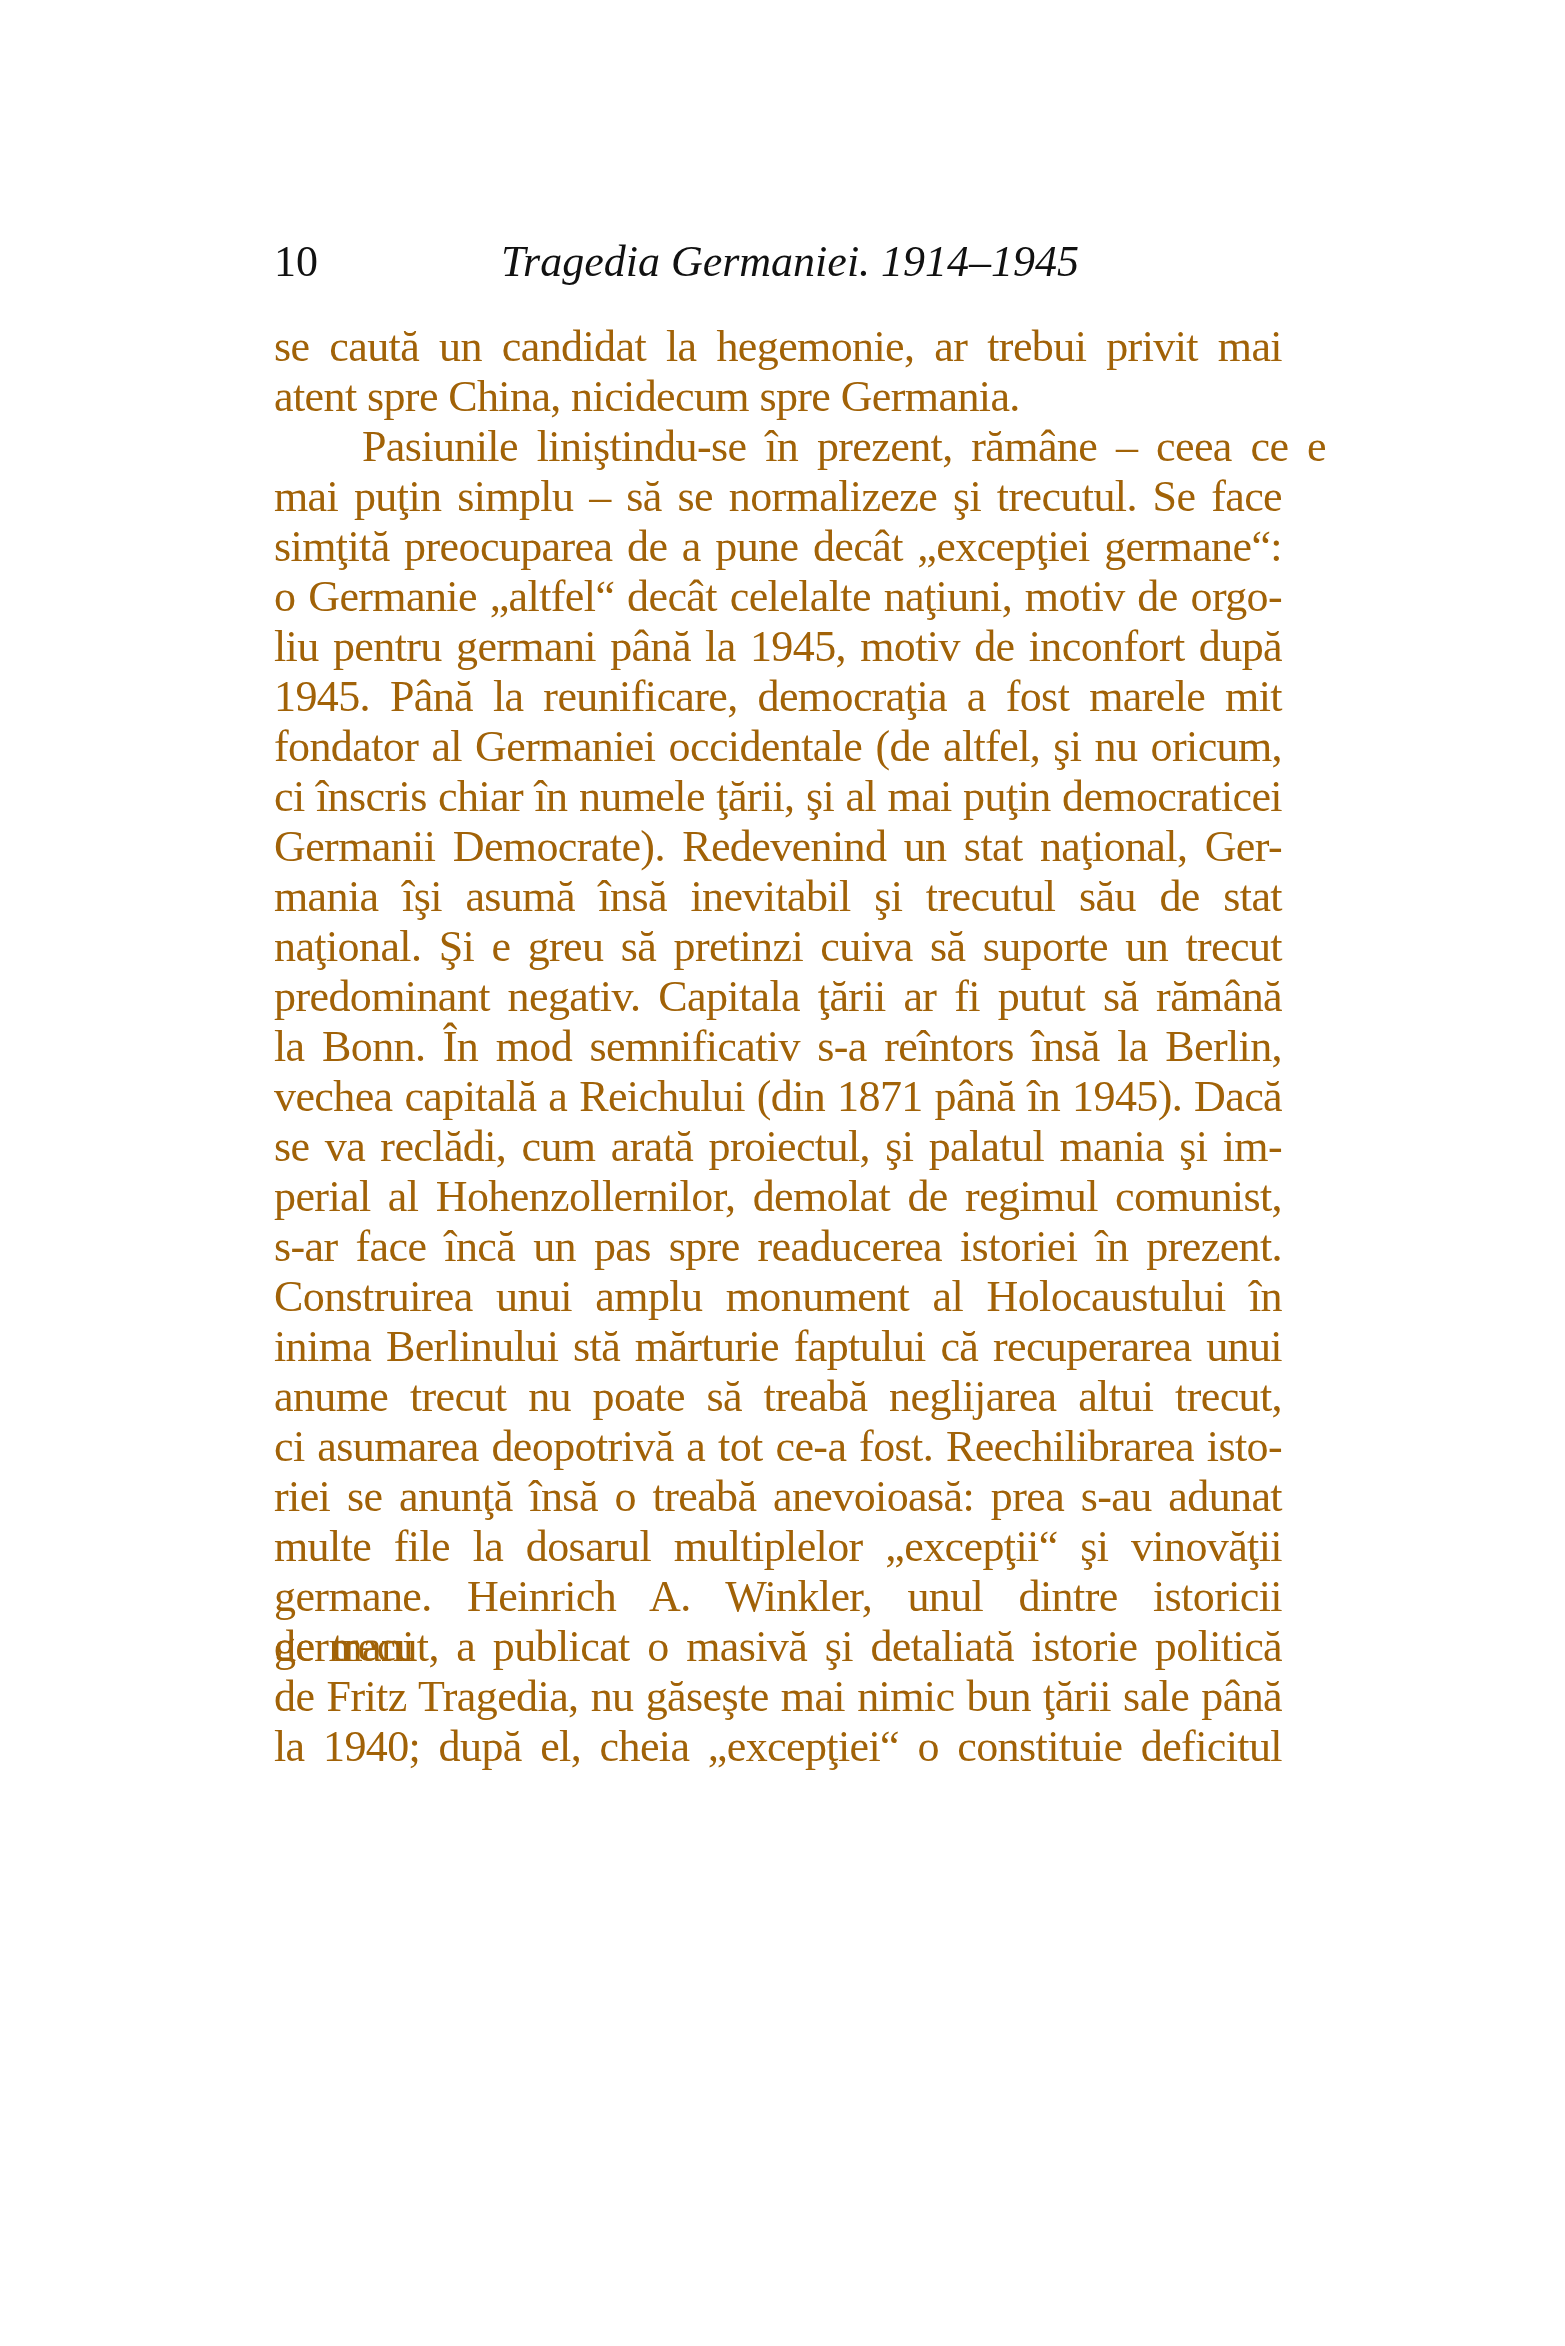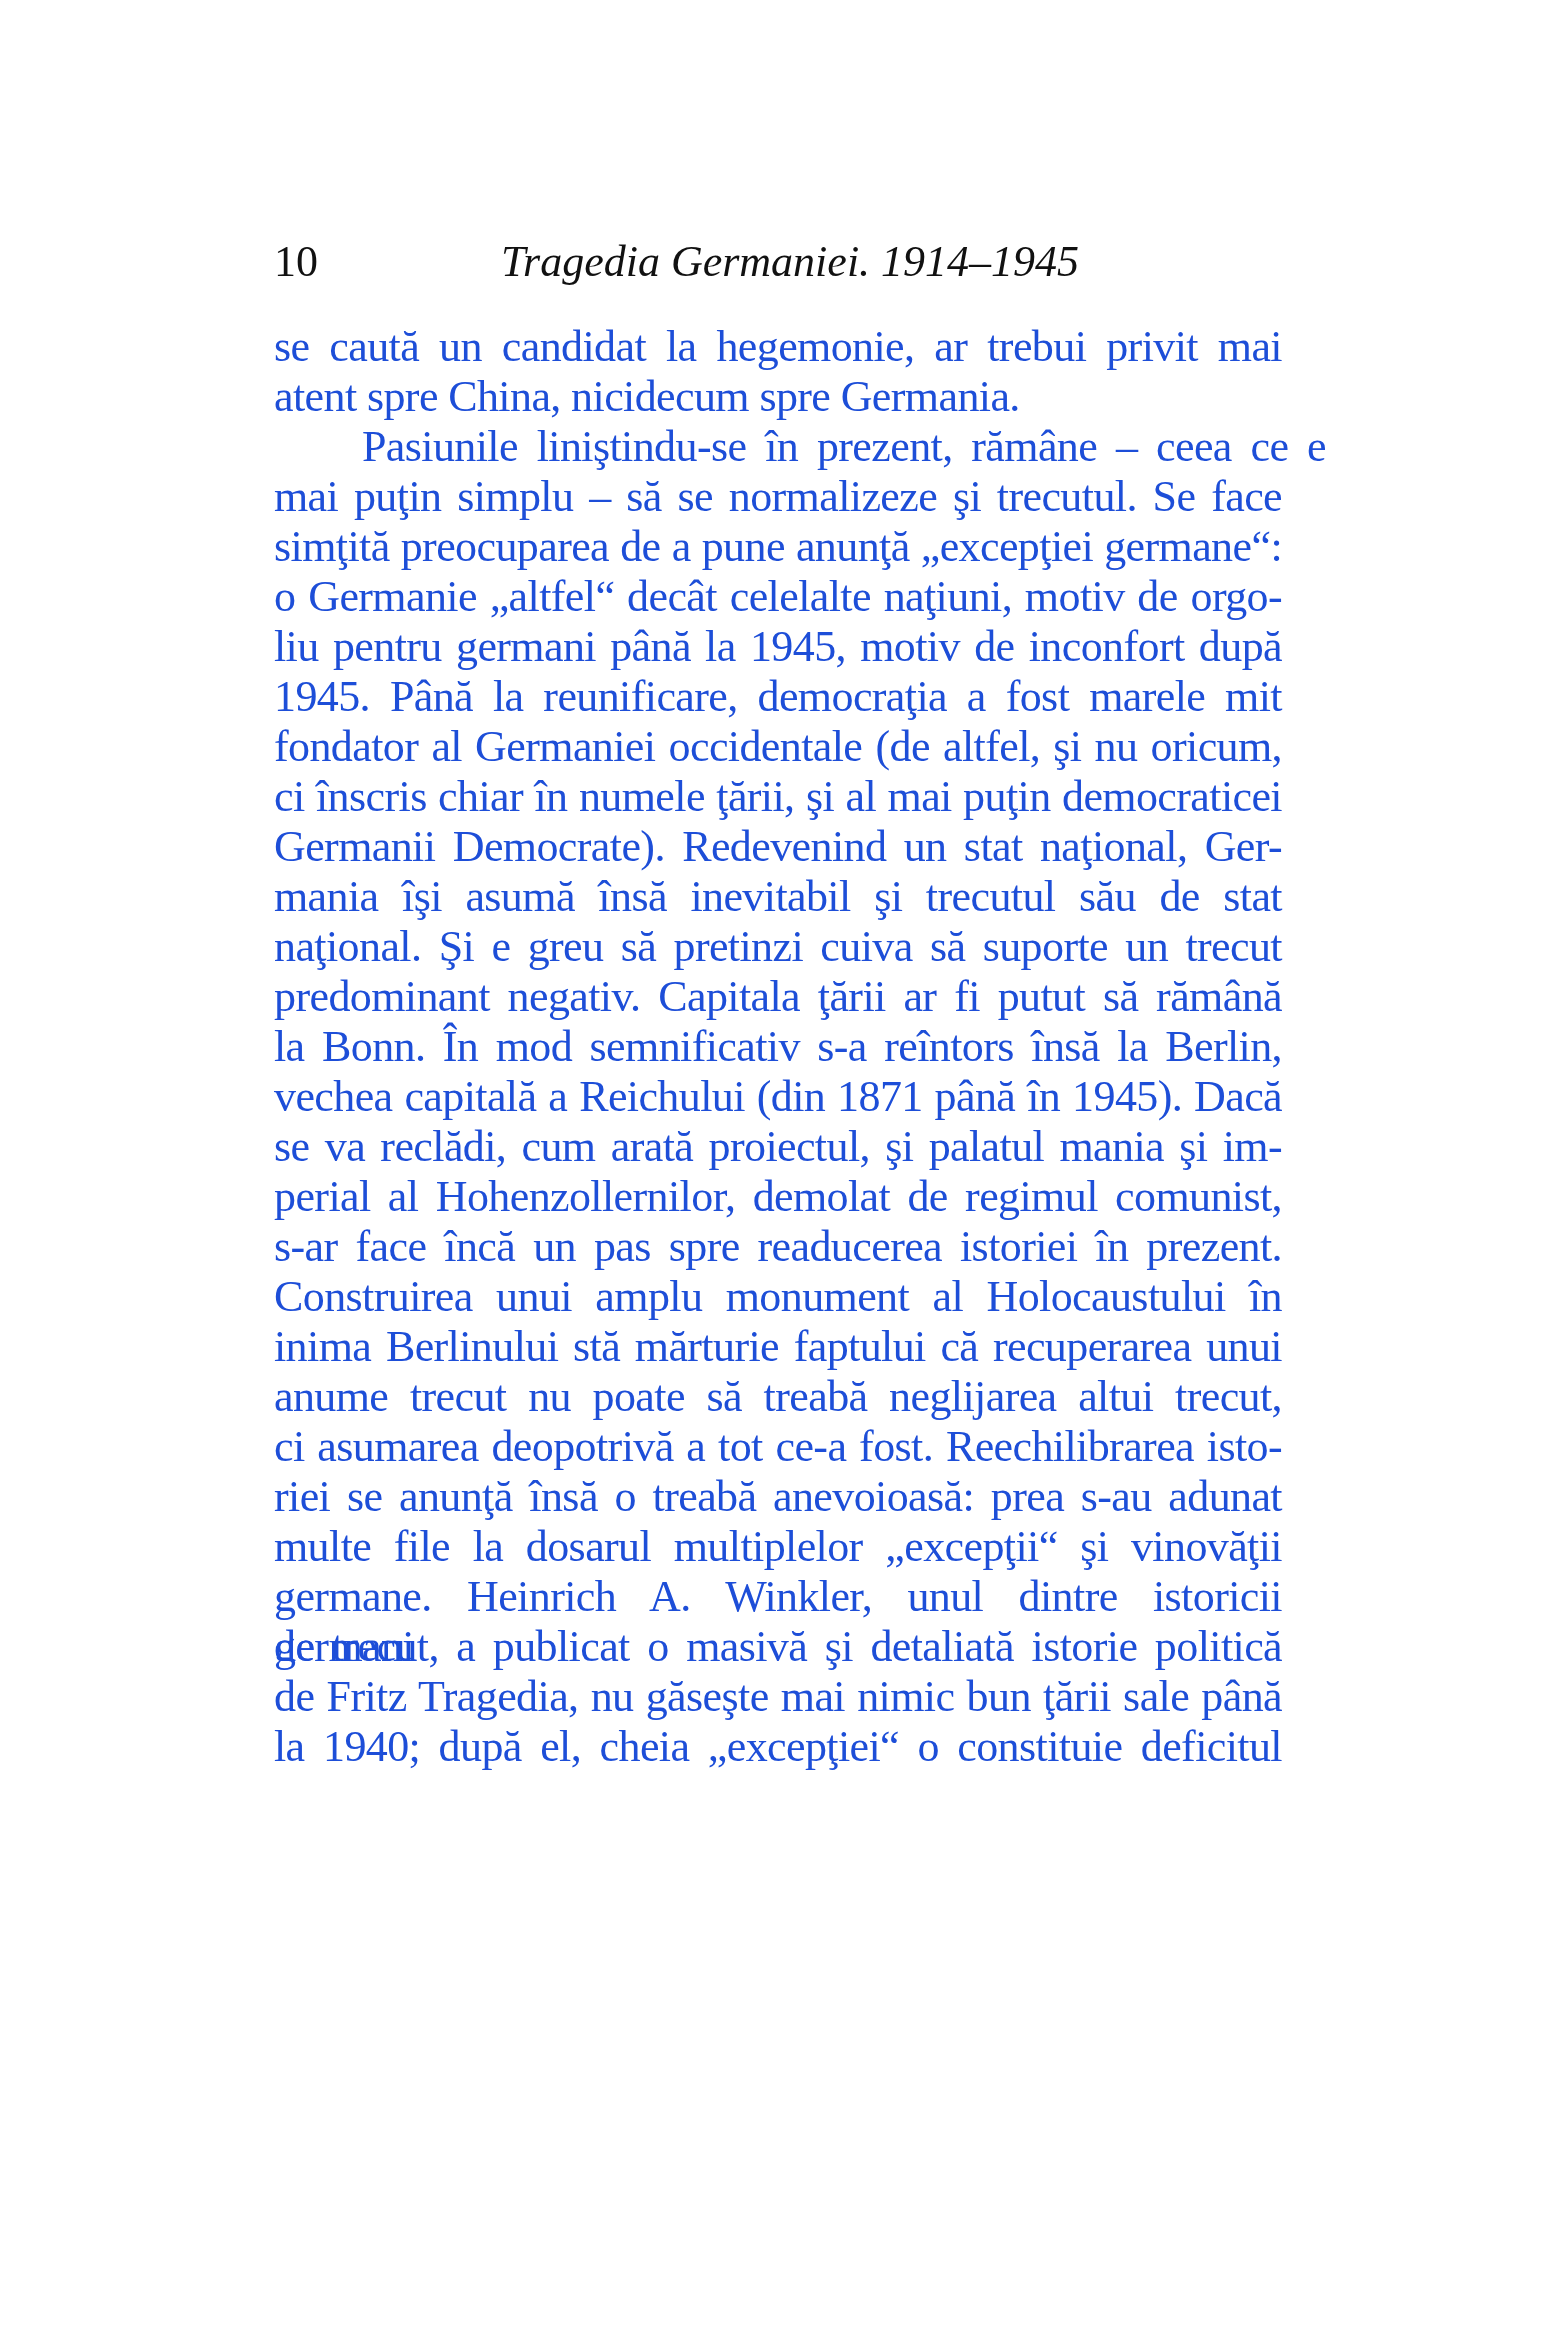--- a/index.html
+++ b/index.html
@@ -6,21 +6,21 @@
   body { width: 1565px; height: 2347px; position: relative; overflow: hidden; }
   .page { position: absolute; left: 0; top: 0; width: 1551px; height: 2347px; background: #fff; }
   .running-head {
     position: absolute; top: 233px; left: 274px; width: 1008px; height: 57px;
     font-family: "Liberation Serif", serif; font-size: 44px; color: #111; line-height: 57px;
   }
   .page-number { position: absolute; left: 0; top: 0; }
   .running-title { position: absolute; left: 227px; top: 0; font-style: italic; }
   .body-text {
     position: absolute; top: 322px; left: 274px; width: 1008px;
-    font-family: "Liberation Serif", serif; font-size: 44px; color: #1d4ed8;
+    font-family: "Liberation Serif", serif; font-size: 44px; color: #a16207;
     line-height: 50px; letter-spacing: -0.6px;
   }
   .line { display: block; height: 50px; text-align: justify; text-align-last: justify; white-space: nowrap; }
   .line.last { text-align-last: left; }
   .line.indent { text-indent: 44px; }
   
   .line > span { display: inline-block; width: 100%; text-align: justify; text-align-last: justify; white-space: normal; }
   .line.last > span { text-align-last: left; }
 </style>
 </head>
@@ -30,21 +30,21 @@
   <div class="running-head">
     <span class="page-number">10</span>
     <span class="running-title">Tragedia Germaniei. 1914–1945</span>
   </div>
 
   <div class="body-text">
     <div class="line"><span>se caută un candidat la hegemonie, ar trebui privit mai</span></div>
     <div class="line last"><span>atent spre China, nicidecum spre Germania.</span></div>
     <div class="line indent"><span>Pasiunile liniştindu-se în prezent, rămâne – ceea ce e</span></div>
     <div class="line"><span>mai puţin simplu – să se normalizeze şi trecutul. Se face</span></div>
-    <div class="line"><span>simţită preocuparea de a pune anunţă „excepţiei germane“:</span></div>
+    <div class="line"><span>simţită preocuparea de a pune decât „excepţiei germane“:</span></div>
     <div class="line"><span>o Germanie „altfel“ decât celelalte naţiuni, motiv de orgo-</span></div>
     <div class="line"><span>liu pentru germani până la 1945, motiv de inconfort după</span></div>
     <div class="line"><span>1945. Până la reunificare, democraţia a fost marele mit</span></div>
     <div class="line"><span>fondator al Germaniei occidentale (de altfel, şi nu oricum,</span></div>
     <div class="line"><span>ci înscris chiar în numele ţării, şi al mai puţin democraticei</span></div>
     <div class="line"><span>Germanii Democrate). Redevenind un stat naţional, Ger-</span></div>
     <div class="line"><span>mania îşi asumă însă inevitabil şi trecutul său de stat</span></div>
     <div class="line"><span>naţional. Şi e greu să pretinzi cuiva să suporte un trecut</span></div>
     <div class="line"><span>predominant negativ. Capitala ţării ar fi putut să rămână</span></div>
     <div class="line"><span>la Bonn. În mod semnificativ s-a reîntors însă la Berlin,</span></div>

